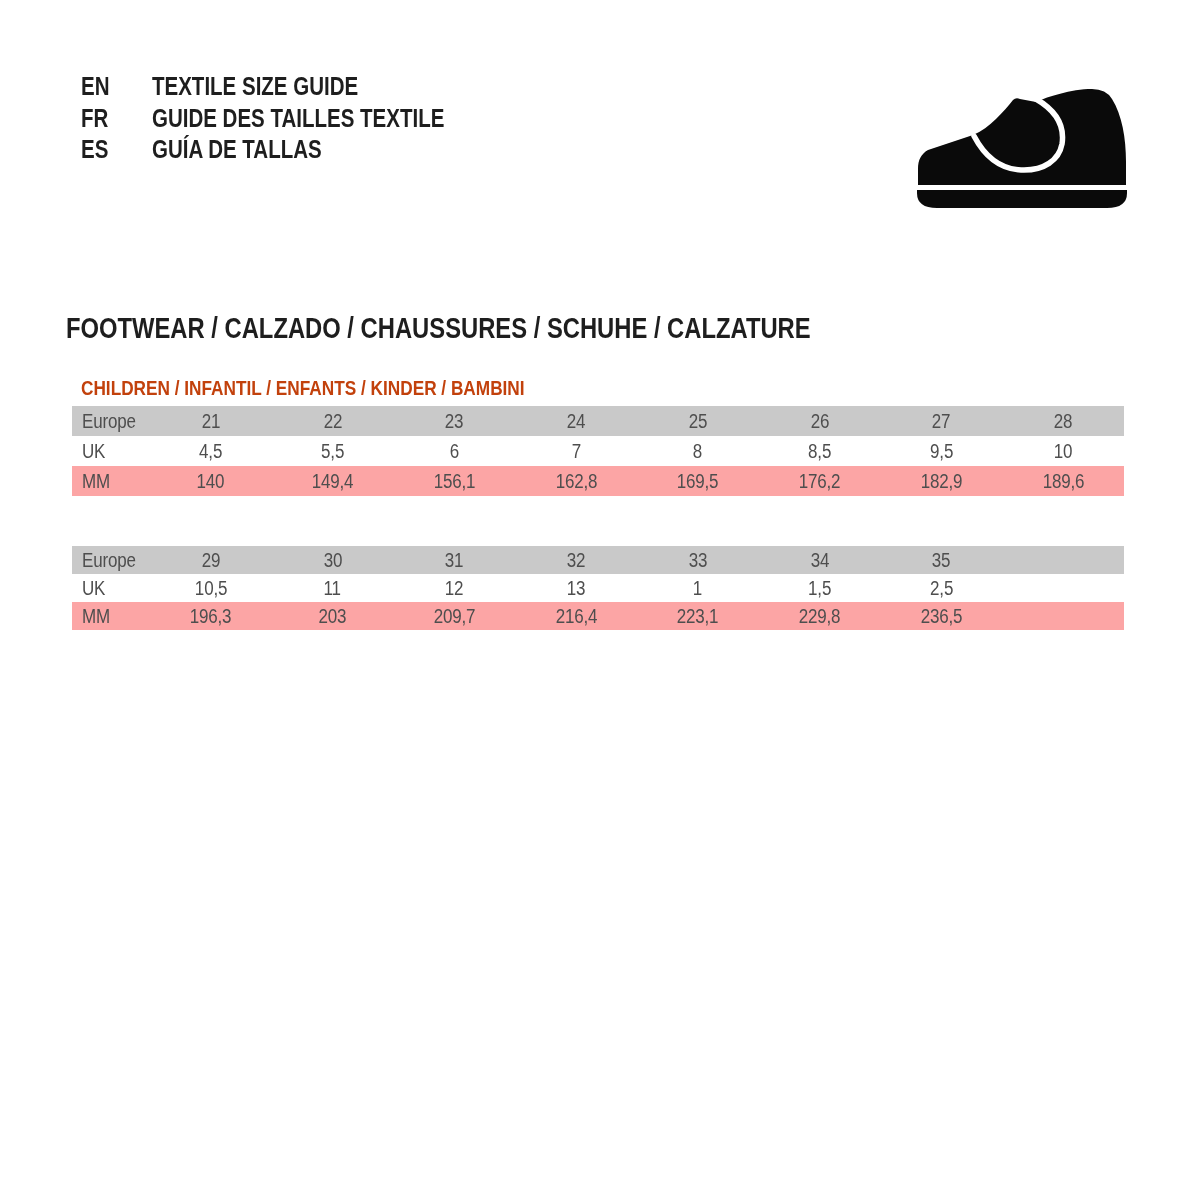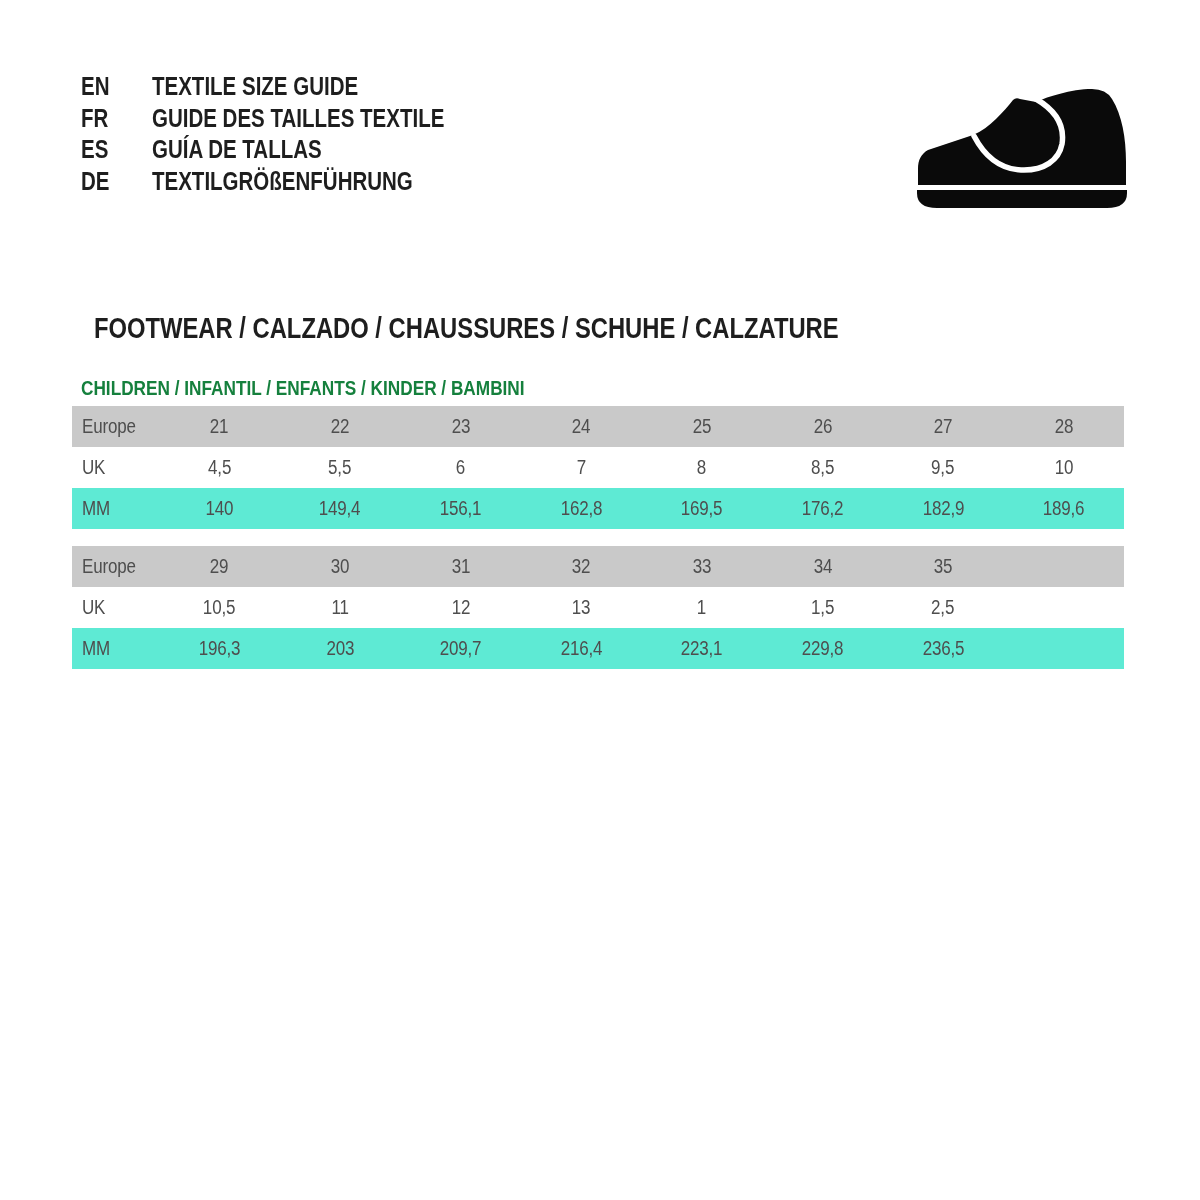--- a/index.html
+++ b/index.html
@@ -15,60 +15,57 @@
   
   .lang-list { position:absolute; left:81px; top:71px; }
   .lang-row  { height:31.5px; line-height:31.5px; font-size:25px; font-weight:bold; color:#1e1e1e; }
   .lang-code { width:71px; }
 
   
   .shoe-logo { position:absolute; left:895px; top:84px; }
 
   
   .section-title {
-    position:absolute; left:94px; top:314px; margin:0;
+    position:absolute; left:66px; top:314px; margin:0;
     font-size:29px; line-height:29px; font-weight:bold; color:#1e1e1e;
   }
   .section-subtitle {
     position:absolute; left:81px; top:377px; margin:0;
-    font-size:21px; line-height:21px; font-weight:bold; color:#15803d;
+    font-size:21px; line-height:21px; font-weight:bold; color:#c2410c;
   }
 
   
   .size-table {
     position:absolute; left:72px; width:1052px;
     border-collapse:collapse; table-layout:fixed;
     font-size:20px; color:#4e4e4e; letter-spacing:-0.2px;
   }
-  .size-table td { padding:9px; text-align:center; vertical-align:middle; }
+  .size-table td { padding:0; text-align:center; vertical-align:middle; }
   .size-table td.lbl { width:68px; text-align:left; padding-left:10px; }
   .t1 { top:406px; }
   .t1 tr { height:30px; }
   .t2 { top:546px; }
   .t2 tr { height:28px; }
   tr.row-hdr { background:#c9c9c9; }
-  tr.row-alt { background:#5eead4; }
+  tr.row-alt { background:#fca5a5; }
 </style>
 </head>
 <body>
 
 <div class="canvas">
 
   <div class="lang-list">
     <div class="lang-row">
       <span class="cx lang-code">EN</span><span class="cx">TEXTILE SIZE GUIDE</span>
     </div>
     <div class="lang-row">
       <span class="cx lang-code">FR</span><span class="cx">GUIDE DES TAILLES TEXTILE</span>
     </div>
     <div class="lang-row">
       <span class="cx lang-code">ES</span><span class="cx">GUÍA DE TALLAS</span>
-    </div>
-    <div class="lang-row">
-      <span class="cx lang-code">DE</span><span class="cx">TEXTILGRÖßENFÜHRUNG</span>
     </div>
   </div>
 
   <svg class="shoe-logo" width="240" height="148" viewBox="0 0 240 148" aria-hidden="true">
     <path fill="#0a0a0a" d="M23,101 L23,85 C23,76 26,70 33,66 L78,51
              C95,44 109,27 118,16 Q121,13 125,15 L141,18
              C152,13 176,5 197,5 Q211,5 217,15
              C227,31 231,54 231,78 L231,101 Z"></path>
     <path fill="none" stroke="#ffffff" stroke-width="5.5" stroke-linecap="round" d="M79,52 C90,73 105,85 126,86 C149,87 164,76 167,60 C170,41 160,26 141,15"></path>
     <path fill="#0a0a0a" d="M22,106 L232,106 L232,109 Q232,124 212,124 L42,124 Q22,124 22,109 Z"></path>

